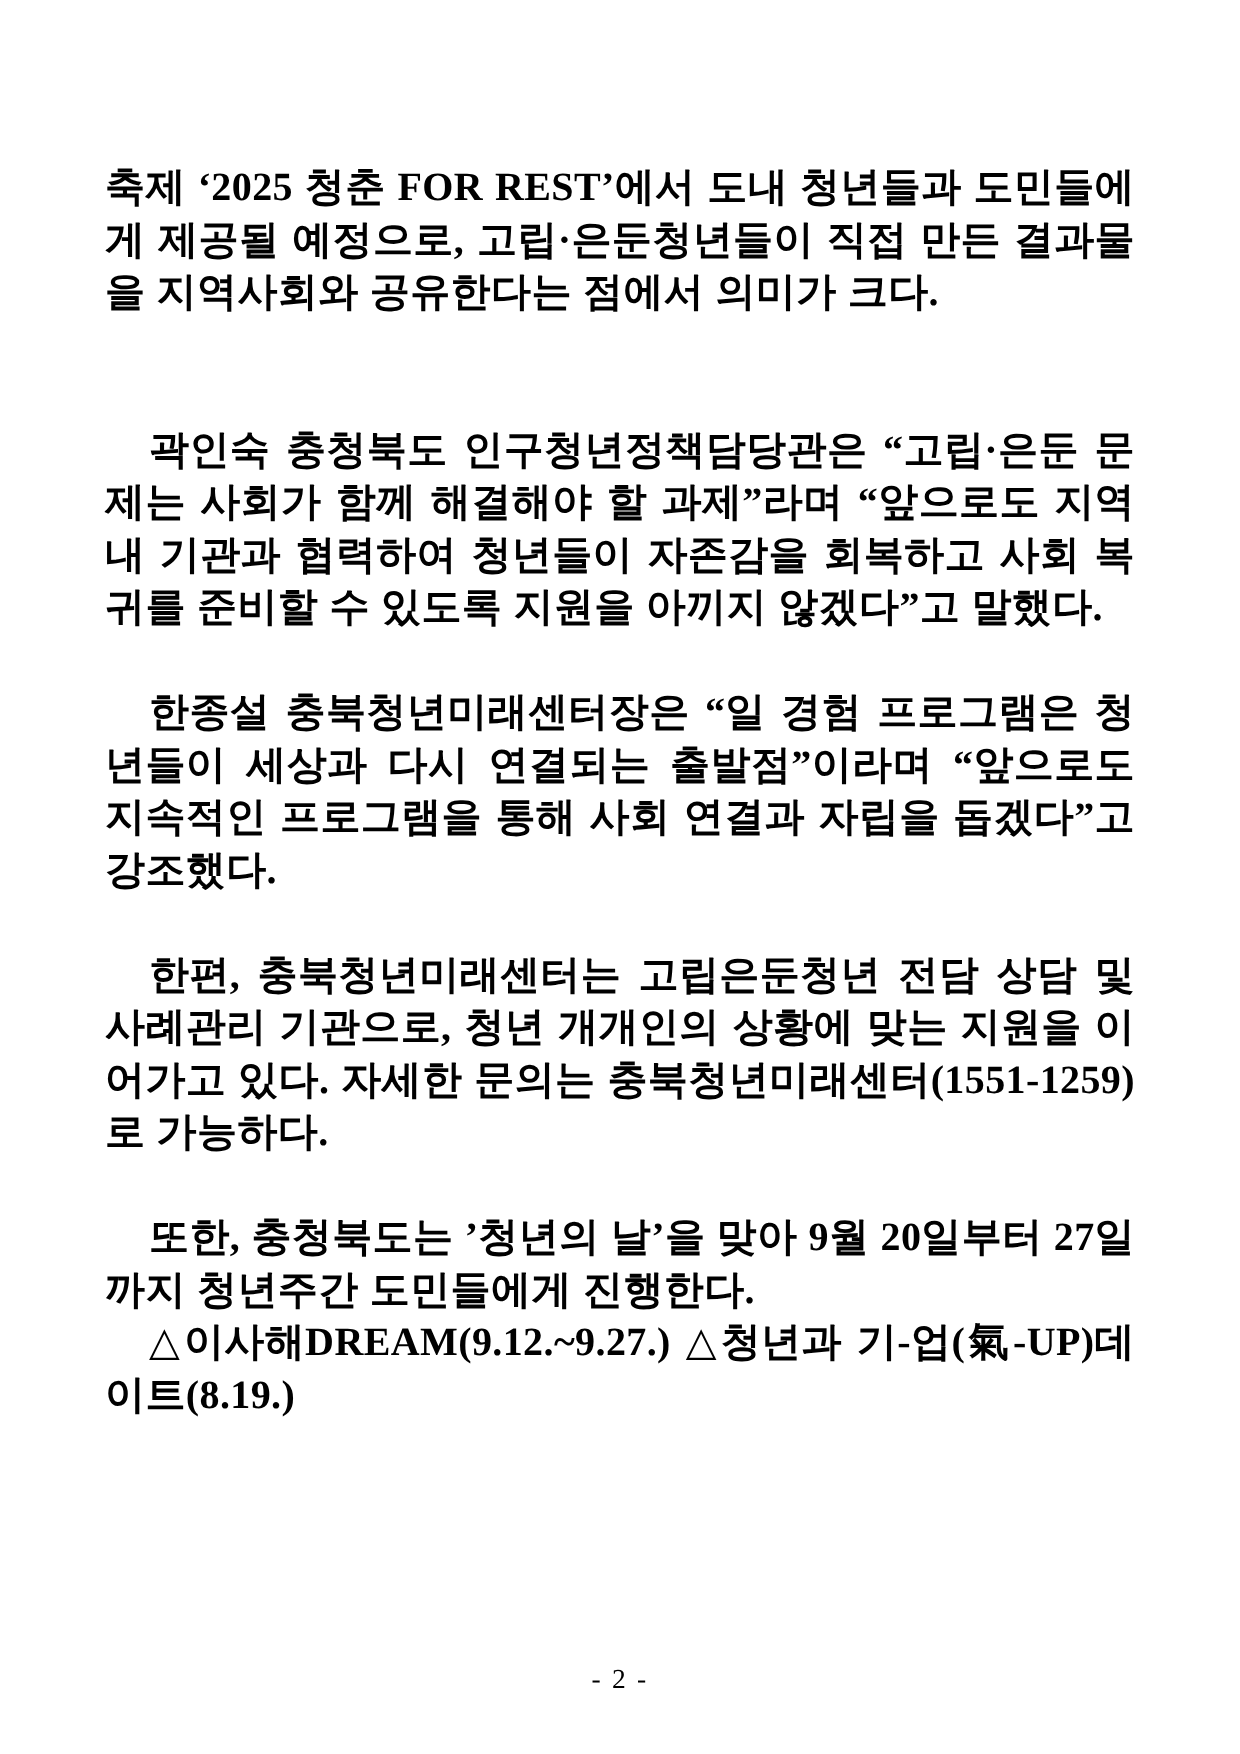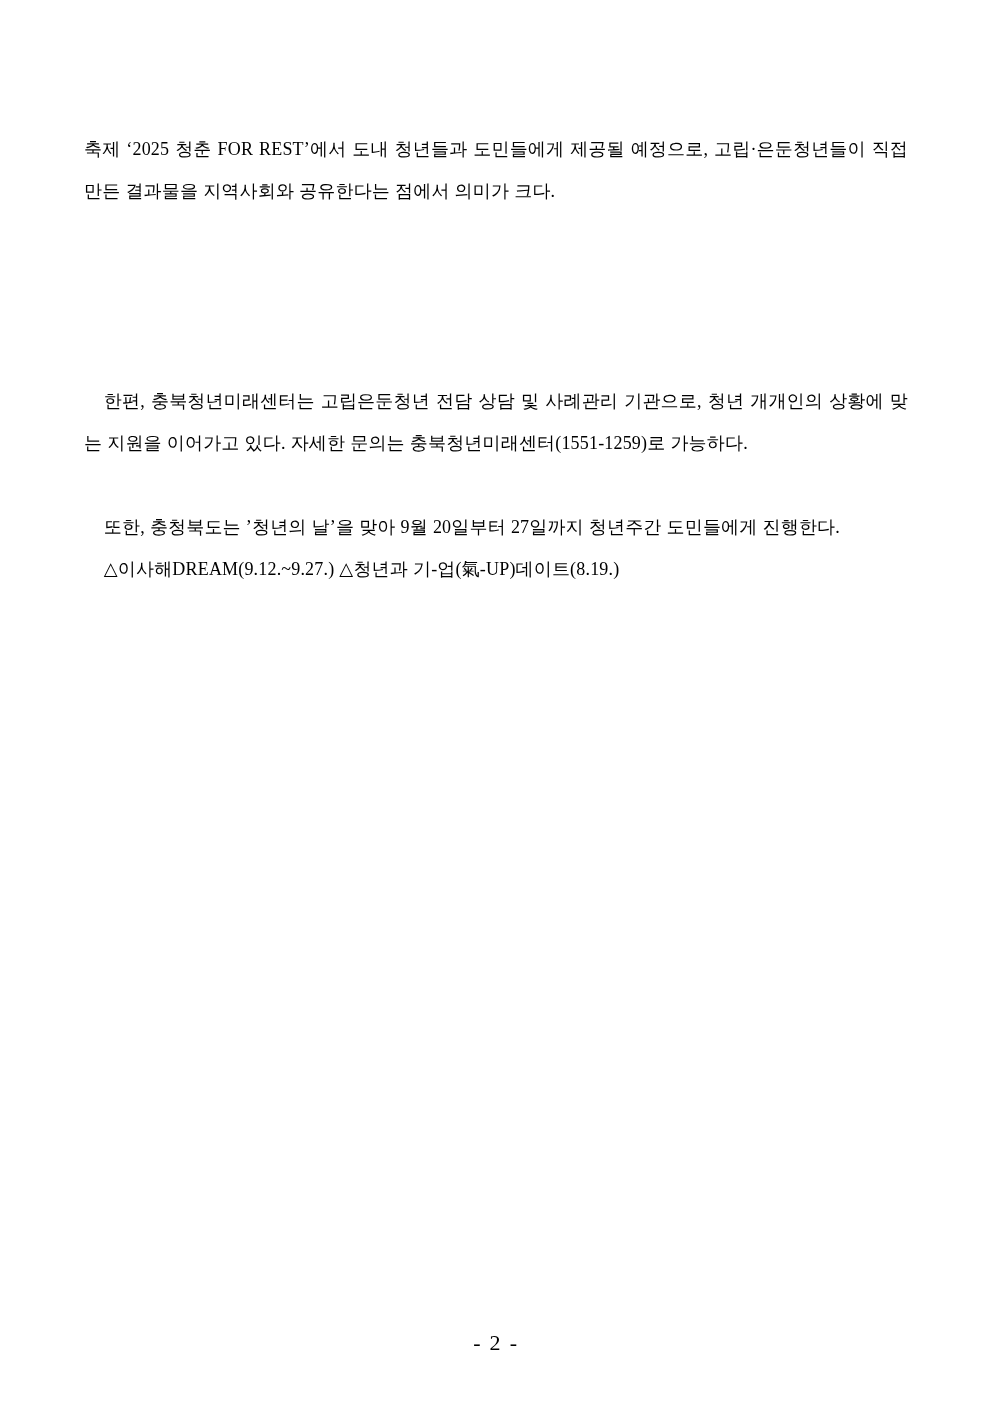--- a/index.html
+++ b/index.html
@@ -18,26 +18,27 @@
     color: #000000;
   }
   .body-area {
     position: absolute;
     left: 84px;
     top: 128px;
     width: 824px;
   }
   p.para {
     margin: 0 0 0 0;
-    font-size: 18px;
+    font-size: 32px;
     line-height: 42px;
     text-align: justify;
     text-justify: inter-word;
     word-spacing: 0.02em;
     letter-spacing: 0.01em;
+    font-weight: bold;
   }
   p.para.indent {
     text-indent: 1.1em;
   }
   .gap {
     height: 42px;
   }
   .nolast {
     text-align-last: left;
   }
@@ -59,23 +60,25 @@
 
   <div class="body-area">
 
     <p class="para nolast">축제 ‘2025 청춘 FOR REST’에서 도내 청년들과 도민들에게 제공될 예정으로, 고립·은둔청년들이 직접 만든 결과물을 지역사회와 공유한다는 점에서 의미가 크다.</p>
 
     <div class="gap"></div>
 
 
     <div class="gap"></div>
 
+    <p class="para indent nolast">곽인숙 충청북도 인구청년정책담당관은 “고립·은둔 문제는 사회가 함께 해결해야 할 과제”라며 “앞으로도 지역 내 기관과 협력하여 청년들이 자존감을 회복하고 사회 복귀를 준비할 수 있도록 지원을 아끼지 않겠다”고 말했다.</p>
 
     <div class="gap"></div>
 
+    <p class="para indent nolast">한종설 충북청년미래센터장은 “일 경험 프로그램은 청년들이 세상과 다시 연결되는 출발점”이라며 “앞으로도 지속적인 프로그램을 통해 사회 연결과 자립을 돕겠다”고 강조했다.</p>
 
     <div class="gap"></div>
 
     <p class="para indent nolast">한편, 충북청년미래센터는 고립은둔청년 전담 상담 및 사례관리 기관으로, 청년 개개인의 상황에 맞는 지원을 이어가고 있다. 자세한 문의는 충북청년미래센터(1551-1259)로 가능하다.</p>
 
     <div class="gap"></div>
 
     <p class="para indent nolast">또한, 충청북도는 ’청년의 날’을 맞아 9월 20일부터 27일까지 청년주간 도민들에게 진행한다.</p>
 
     <p class="para indent nolast">△이사해DREAM(9.12.~9.27.) △청년과 기-업(氣-UP)데이트(8.19.)</p>

